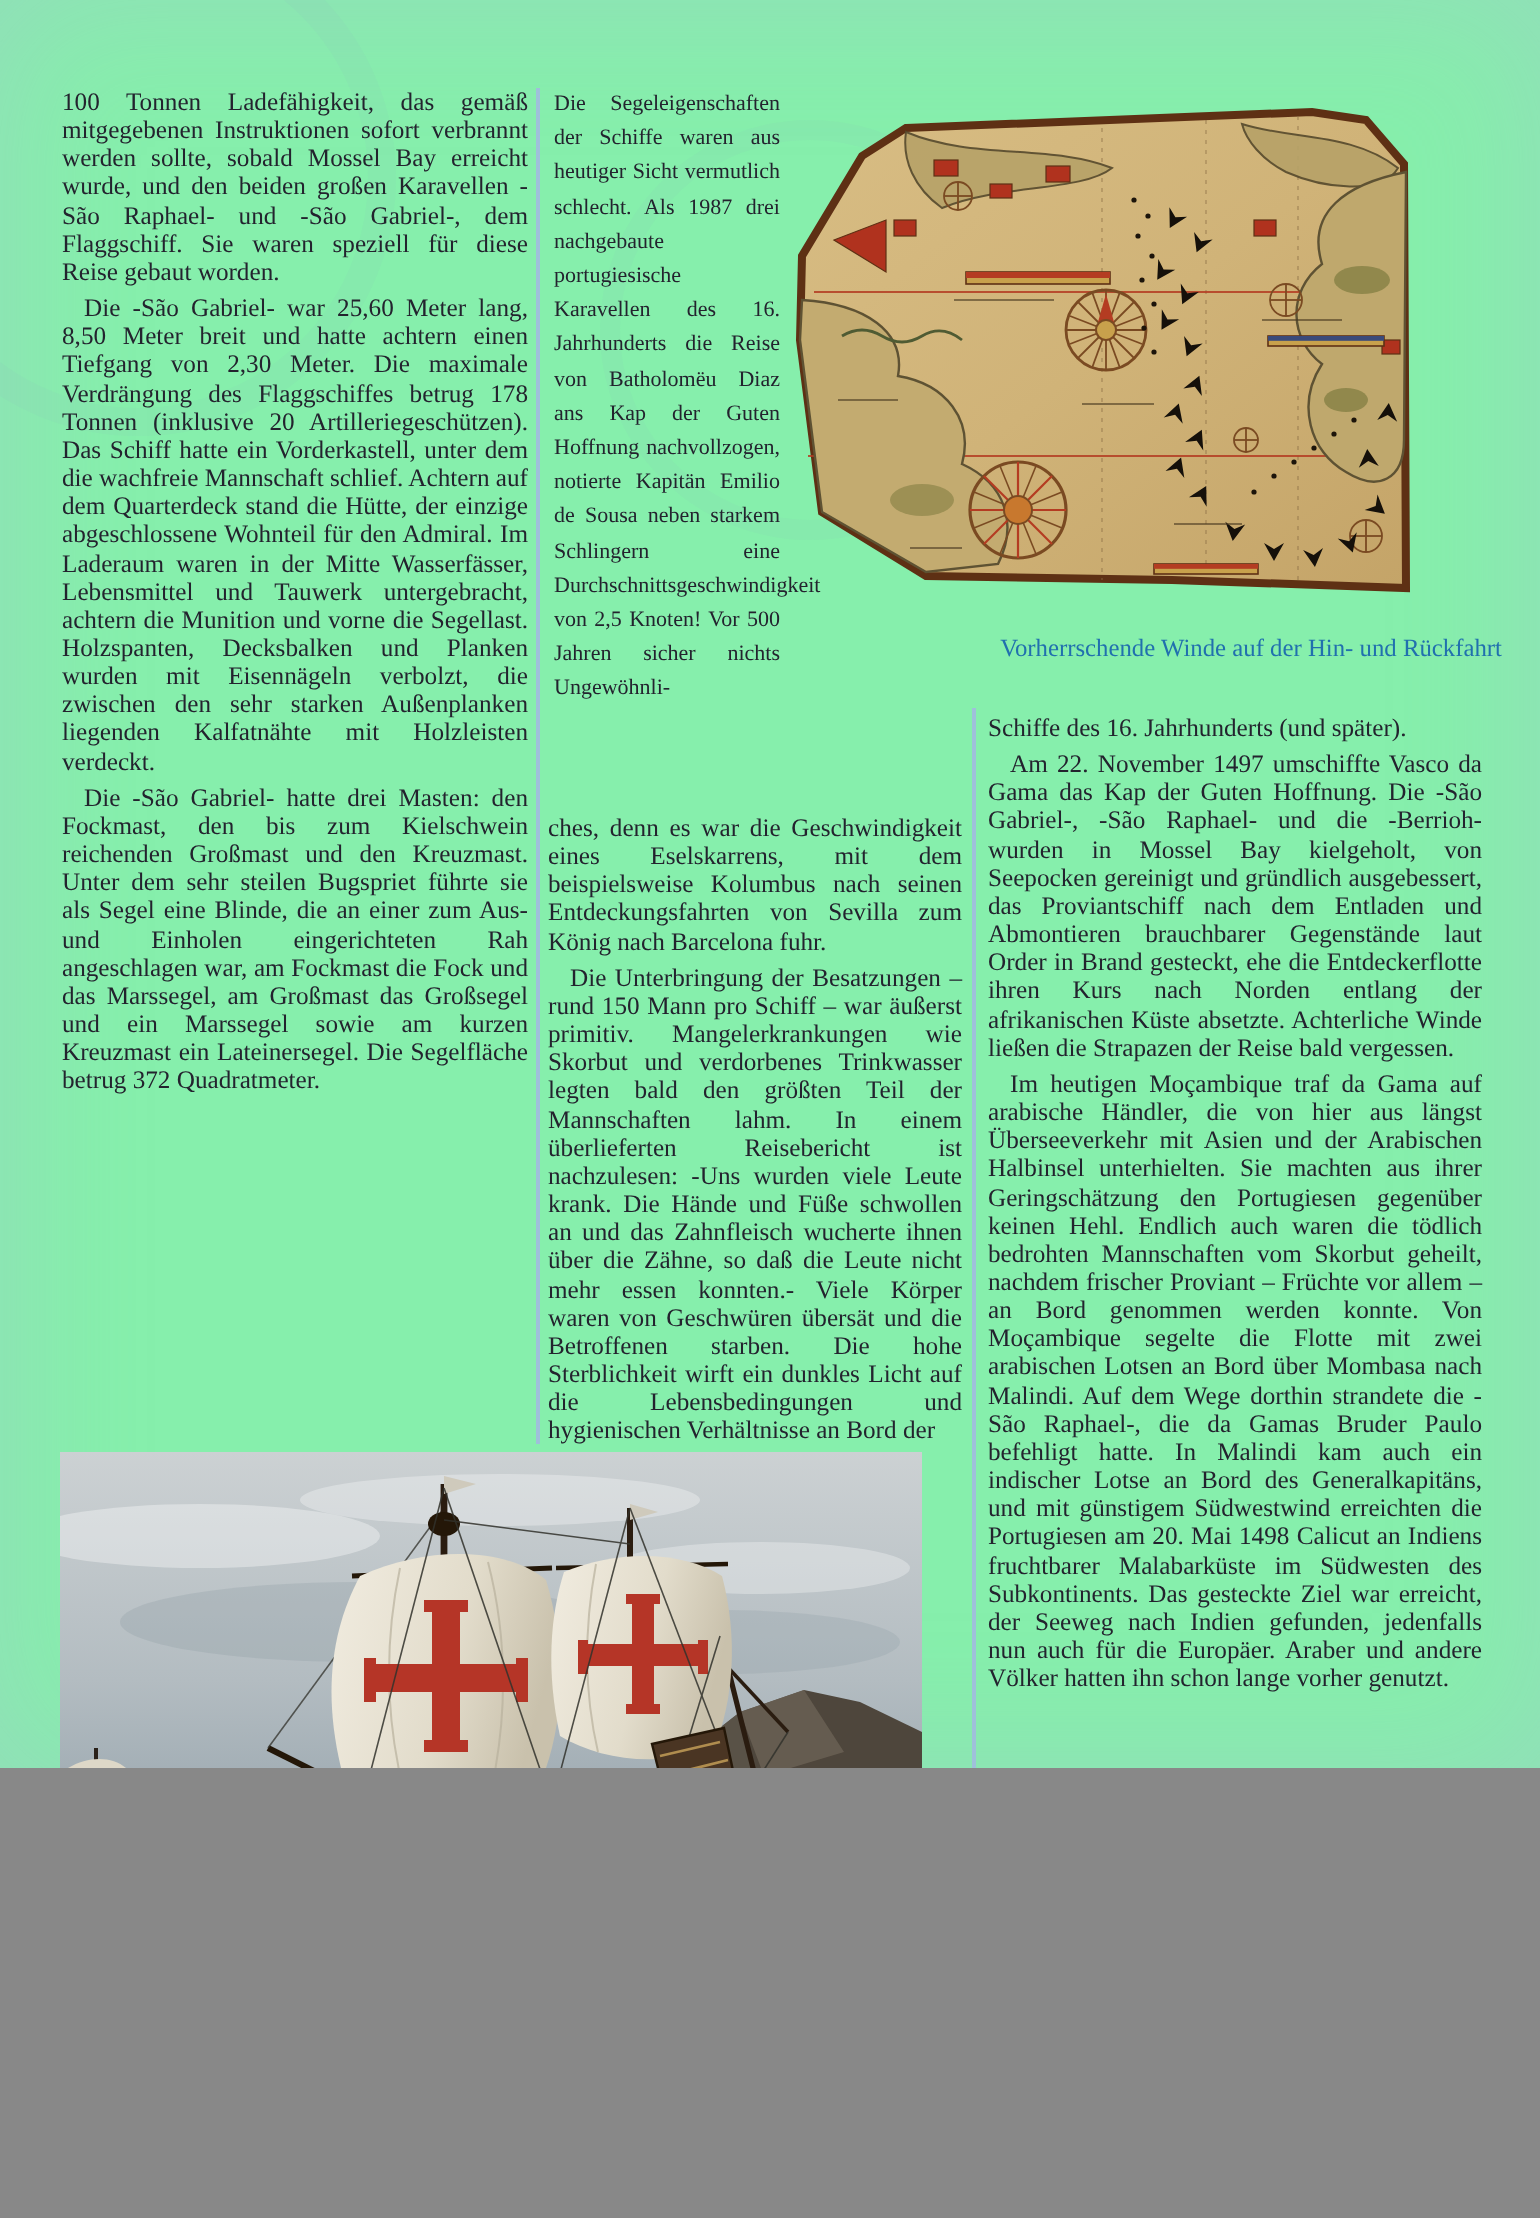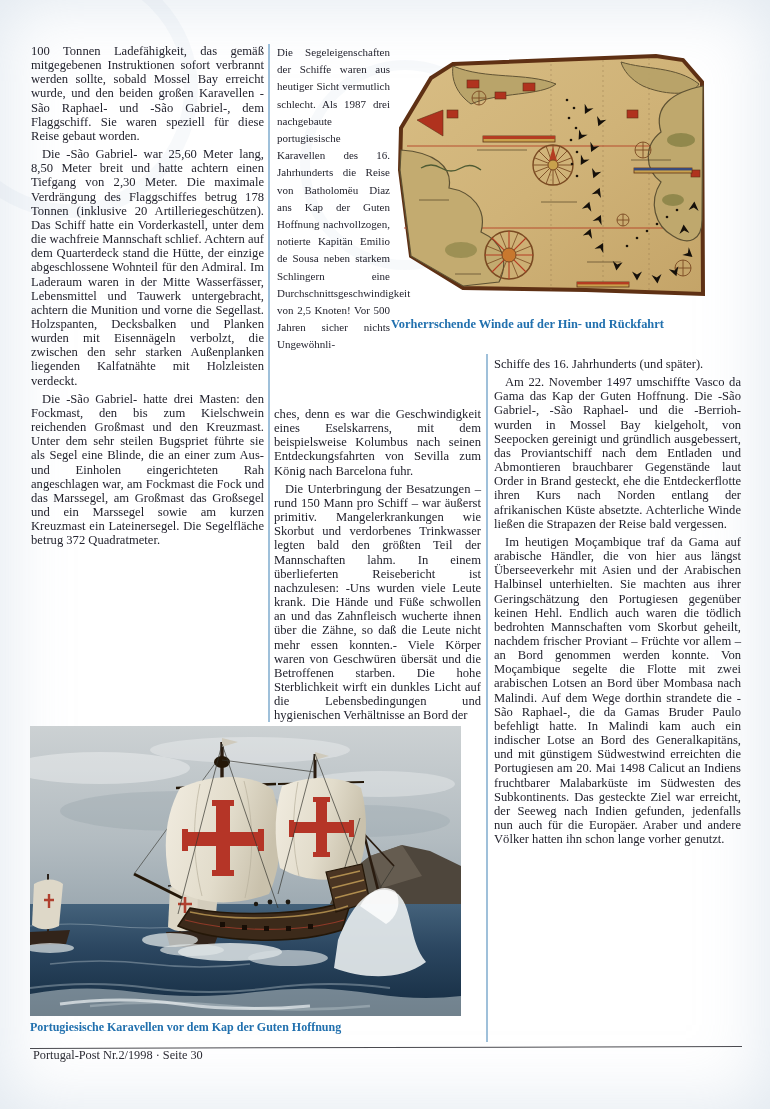--- a/index.html
+++ b/index.html
@@ -1,36 +1,36 @@
 <!DOCTYPE html>
 <html lang="de"><head>
 <meta charset="utf-8">
 <style>
   html,body{margin:0;padding:0;background:#888;}
   .page{
-    position:relative;width:770px;height:1109px;margin:0 auto;
-    background:#ffffff;
+    position:relative;width:770px;height:884px;margin:0 auto;
+    background:#86efac;
     box-shadow:inset 0 0 70px rgba(168,188,210,0.38);
     overflow:hidden;
     font-family:"Liberation Serif","DejaVu Serif",serif;
     color:#23232e;
   }
   .ghost{position:absolute;border-radius:50%;border:14px solid rgba(140,165,200,0.07);pointer-events:none;}
   .col p{margin:0;text-align:justify;font-size:12.6px;line-height:14.15px;color:#23232e;}
   .col p + p{margin-top:4px;text-indent:11px;}
   .col-left{position:absolute;left:31px;top:44px;width:233px;}
   .col-mid-narrow{position:absolute;left:277px;top:44px;width:113px;}
   .col-mid-narrow p{font-size:11px;line-height:17.2px;}
   .col-mid-wide{position:absolute;left:274px;top:407px;width:207px;}
   .col-right{position:absolute;left:494px;top:357px;width:247px;}
   .vrule{position:absolute;width:1.5px;background:#9fc0da;}
   .vrule1{left:268px;top:44px;height:678px;}
   .vrule2{left:486px;top:354px;height:688px;}
   .map-fig{position:absolute;left:391px;top:50px;width:360px;}
-  .map-caption{margin-top:3px;text-align:left;font-weight:bold;font-size:12.4px;line-height:15px;color:#2170ae;}
+  .map-caption{margin-top:3px;text-align:right;font-weight:normal;font-size:12.4px;line-height:15px;color:#2170ae;}
   .map-credit{text-align:center;padding-left:130px;font-size:9px;color:#3c7cb4;font-weight:bold;}
   .photo-fig{position:absolute;left:30px;top:726px;width:431px;}
   .photo-caption{margin-top:4px;text-align:left;font-weight:bold;font-size:12px;color:#2170ae;}
   .footer-rule{position:absolute;left:30px;top:1047px;width:712px;height:1px;background:#4a4a50;transform:rotate(-0.15deg);}
   .footer-text{position:absolute;left:33px;top:1048px;font-size:12.3px;color:#2b2b33;}
   svg{display:block;}
 </style>
 </head>
 <body>
 

